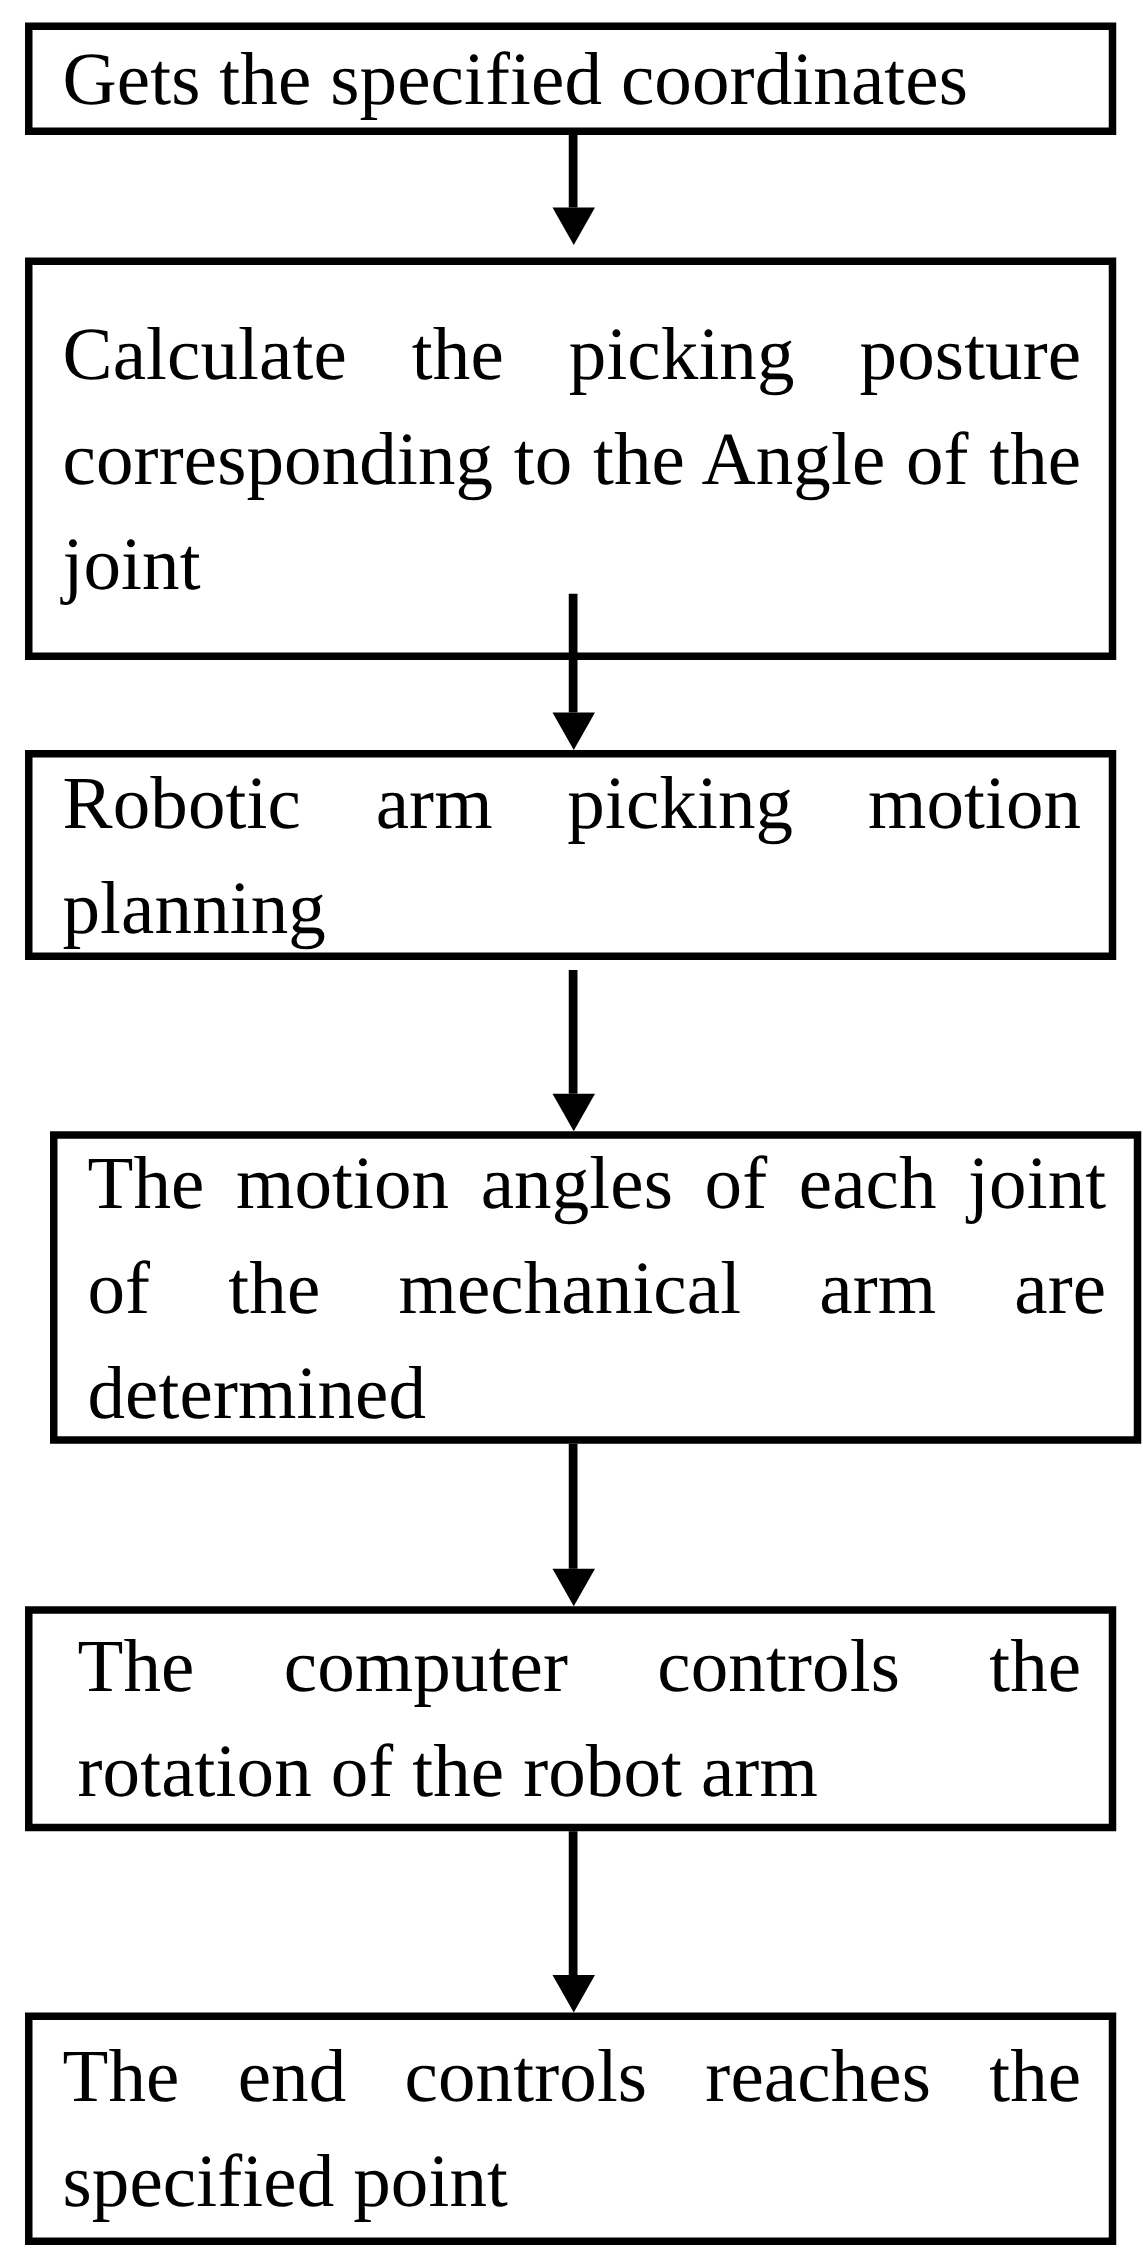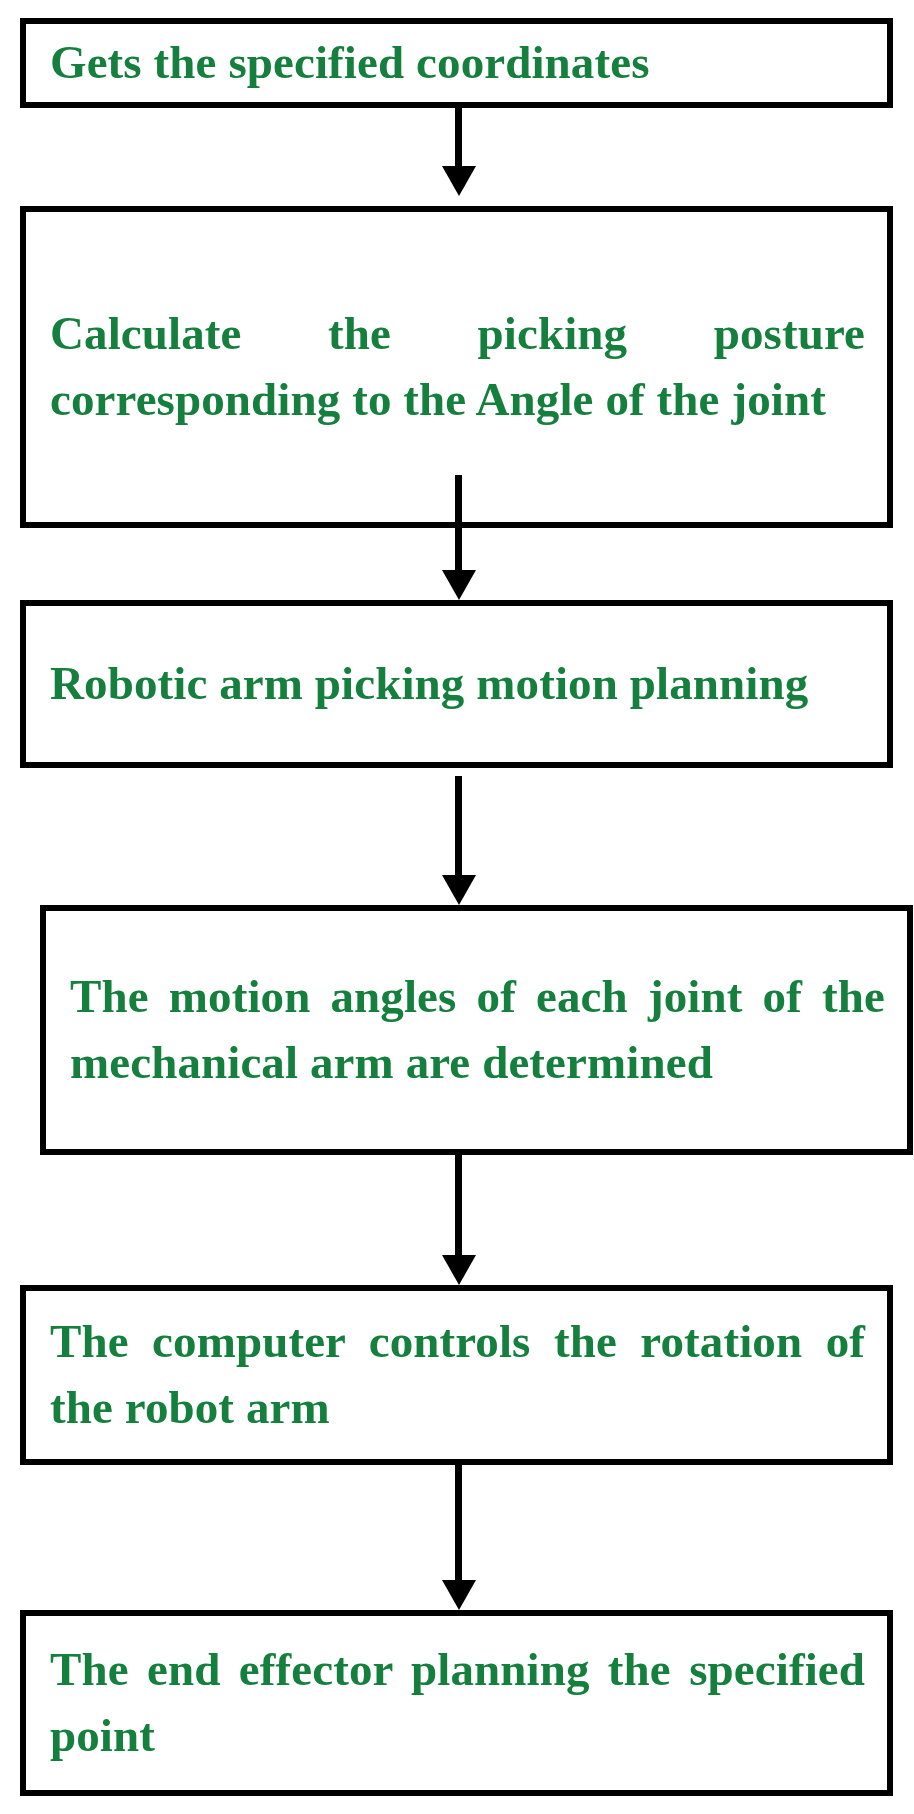--- a/index.html
+++ b/index.html
@@ -34,37 +34,37 @@
     background: #ffffff;
     display: flex;
     align-items: center;
   }
   .node-label {
     display: block;
     width: 100%;
     box-sizing: border-box;
     padding: 0 22px 0 24px;
     font-family: "Liberation Serif", "DejaVu Serif", serif;
-    font-weight: 700;
-    font-size: 47px;
+    font-weight: 400;
+    font-size: 60px;
     line-height: 1.40;
-    color: #15803d;
+    color: #000000;
     text-align: justify;
     text-align-last: left;
     -moz-text-align-last: left;
     letter-spacing: 0.1px;
     hyphens: none;
   }
 
   
   #node-1 { top: 18px;   height: 90px;  }
   #node-2 { top: 196px;  height: 322px; margin-top: 10px; }
   #node-3 { top: 600px;  height: 168px; }
   #node-4 { top: 905px;  height: 250px; margin-left: 20px; }
-  #node-5 { top: 1285px; height: 180px; }
+  #node-5 { top: 1285px; height: 180px; padding-left: 12px; }
   #node-6 { top: 1610px; height: 186px; }
 
   
   .connector {
     position: absolute;
     left: 0;
     width: 914px;
   }
   .connector .shaft {
     position: absolute;
@@ -152,16 +152,16 @@
   <div class="node" id="node-5">
     <span class="node-label">The computer controls the rotation of the robot arm</span>
   </div>
 
   <div class="connector" id="conn-5">
     <div class="shaft"></div>
     <div class="head"></div>
   </div>
 
   <div class="node" id="node-6">
-    <span class="node-label">The end effector planning the specified point</span>
+    <span class="node-label">The end controls reaches the specified point</span>
   </div>
 
 </div>
 
 </body></html>

